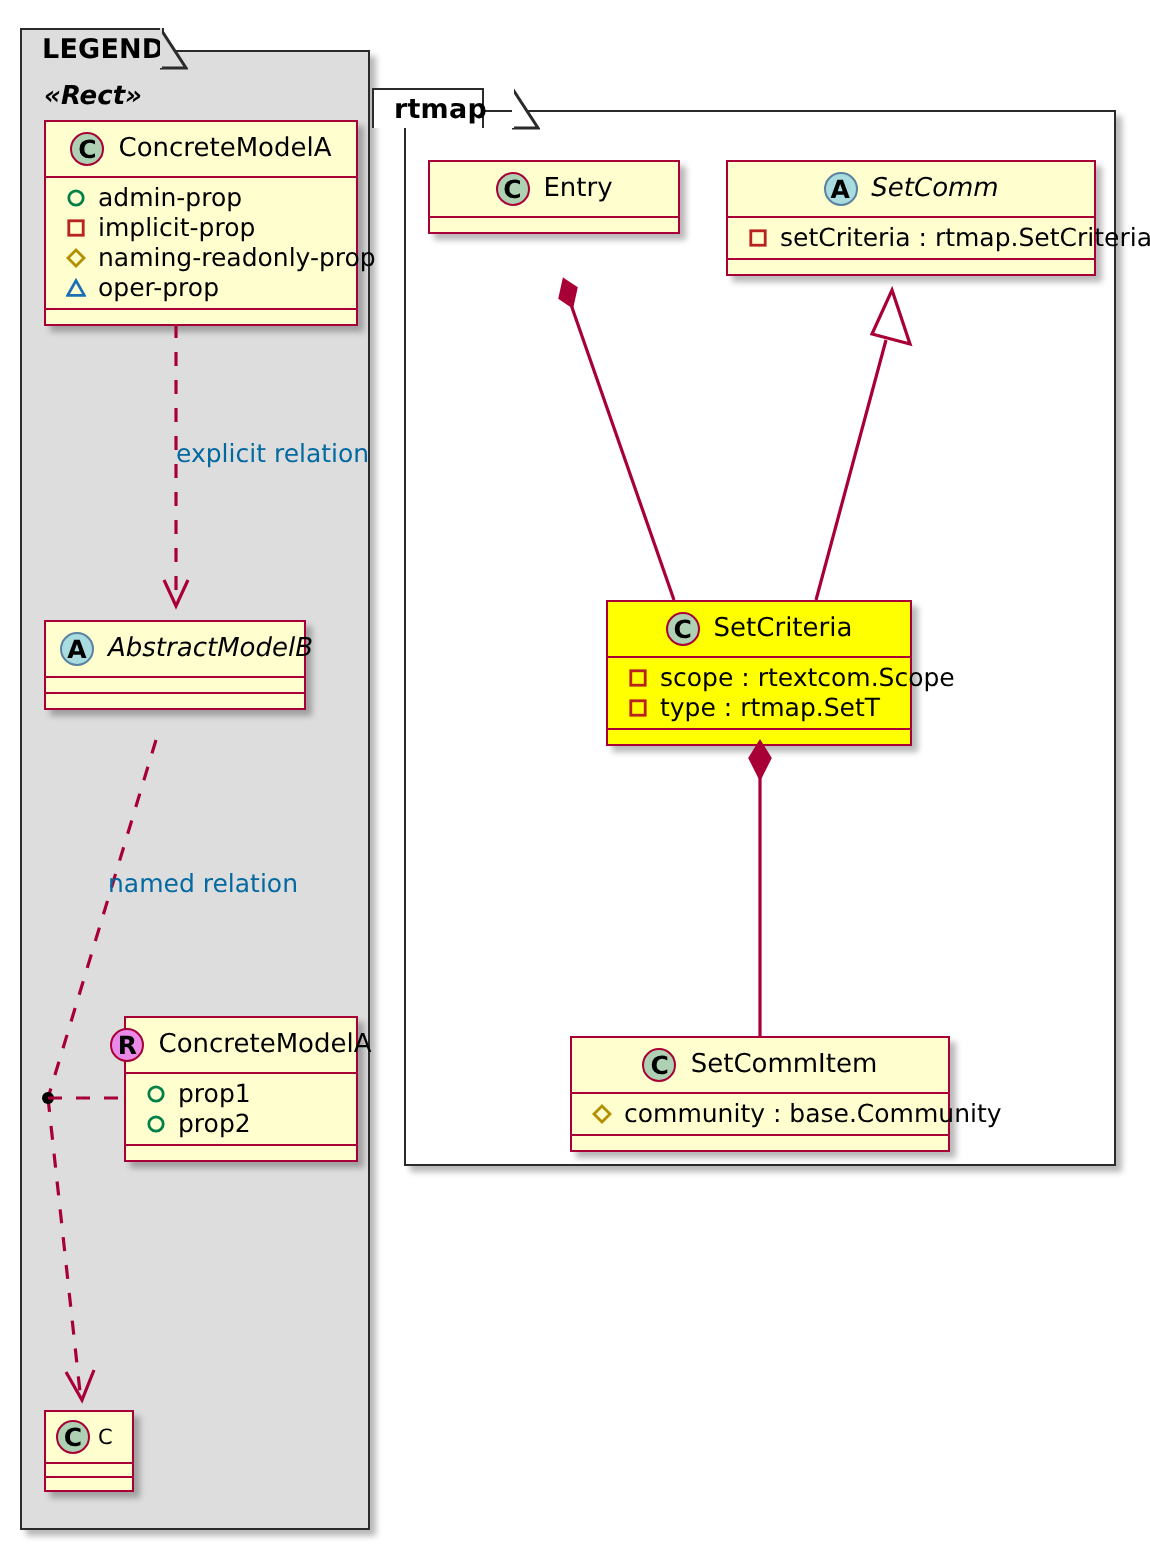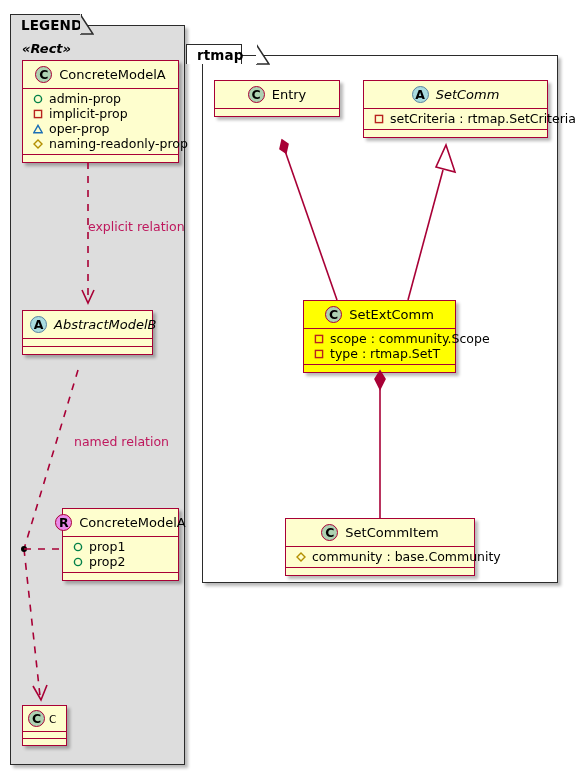--- a/index.html
+++ b/index.html
@@ -118,21 +118,21 @@
   #links {
     position: absolute;
     left: 0; top: 0;
     width: 575px; height: 775px;
     pointer-events: none;
   }
 
   .edge-label {
     position: absolute;
     font-size: 12.5px;
-    color: #be185d;
+    color: #0369a1;
     white-space: nowrap;
   }
 </style>
 </head>
 <body>
 
 <div id="canvas">
 
   <div class="frame legend-frame abs" style="left:10px; top:25px; width:175px; height:740px;"></div>
 
@@ -166,32 +166,32 @@
         <span class="mk">
           <svg width="10" height="10">
               <rect x="1.4" y="1.4" width="7.2" height="7.2" fill="none" stroke="#b8221e" stroke-width="1.4"></rect>
             </svg>
         </span>
         <span>implicit-prop</span>
       </div>
       <div class="uml-row">
         <span class="mk">
           <svg width="10" height="10">
+              <polygon points="5,1 9,5 5,9 1,5" fill="none" stroke="#b38f00" stroke-width="1.4"></polygon>
+            </svg>
+        </span>
+        <span>naming-readonly-prop</span>
+      </div>
+      <div class="uml-row">
+        <span class="mk">
+          <svg width="10" height="10">
               <polygon points="5,1.3 9.2,8.7 0.8,8.7" fill="none" stroke="#1a6fb5" stroke-width="1.4"></polygon>
             </svg>
         </span>
         <span>oper-prop</span>
-      </div>
-      <div class="uml-row">
-        <span class="mk">
-          <svg width="10" height="10">
-              <polygon points="5,1 9,5 5,9 1,5" fill="none" stroke="#b38f00" stroke-width="1.4"></polygon>
-            </svg>
-        </span>
-        <span>naming-readonly-prop</span>
       </div>
     </div>
     <div class="uml-compartment empty"></div>
   </div>
 
   <div class="uml" style="left:22px; top:310px; width:131px;">
     <div class="uml-title italic left-align" style="padding-left:7px;">
       <span class="cicon a">A</span>
       <span>AbstractModelB</span>
     </div>
@@ -266,30 +266,30 @@
         </span>
         <span>setCriteria : rtmap.SetCriteria</span>
       </div>
     </div>
     <div class="uml-compartment empty"></div>
   </div>
 
   <div class="uml hilite" style="left:303px; top:300px; width:153px;">
     <div class="uml-title">
       <span class="cicon c">C</span>
-      <span>SetExtComm</span>
+      <span>SetCriteria</span>
     </div>
     <div class="uml-compartment">
       <div class="uml-row">
         <span class="mk">
           <svg width="10" height="10">
               <rect x="1.4" y="1.4" width="7.2" height="7.2" fill="none" stroke="#b8221e" stroke-width="1.4"></rect>
             </svg>
         </span>
-        <span>scope : community.Scope</span>
+        <span>scope : rtextcom.Scope</span>
       </div>
       <div class="uml-row">
         <span class="mk">
           <svg width="10" height="10">
               <rect x="1.4" y="1.4" width="7.2" height="7.2" fill="none" stroke="#b8221e" stroke-width="1.4"></rect>
             </svg>
         </span>
         <span>type : rtmap.SetT</span>
       </div>
     </div>
@@ -342,15 +342,15 @@
       <polygon points="446,145 455,172 436,167" fill="#ffffff" stroke="#a80036" stroke-width="1.6"></polygon>
     </g>
 
     <g>
       <line x1="380" y1="380" x2="380" y2="518" stroke="#a80036" stroke-width="1.6"></line>
       <polygon points="380,371 385,379 380,389 375,379" fill="#a80036" stroke="#a80036" stroke-width="1.6"></polygon>
     </g>
   </svg>
 
   <div class="edge-label" style="left:88px; top:219px;">explicit relation</div>
-  <div class="edge-label" style="left:54px; top:434px;margin-left:20px;">named relation</div>
+  <div class="edge-label" style="left:54px; top:434px;">named relation</div>
 
 </div>
 
 </body></html>

